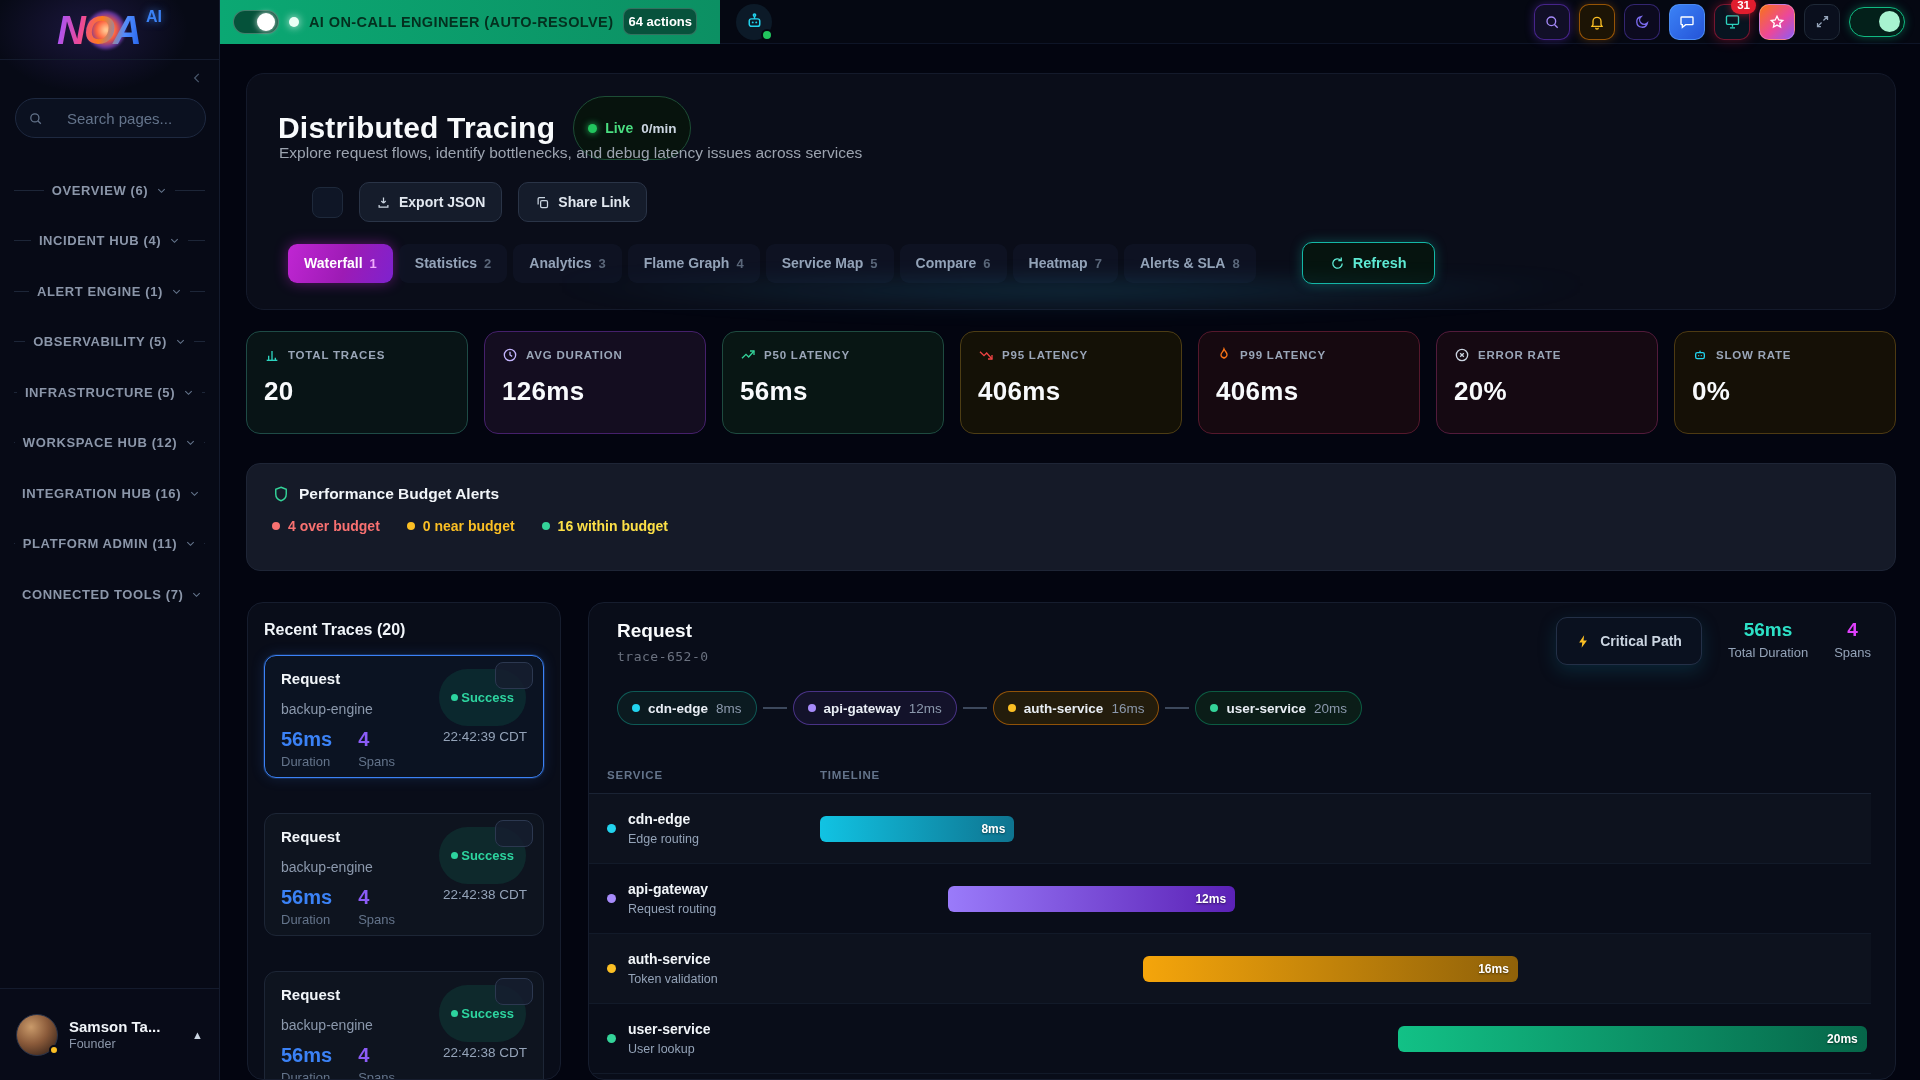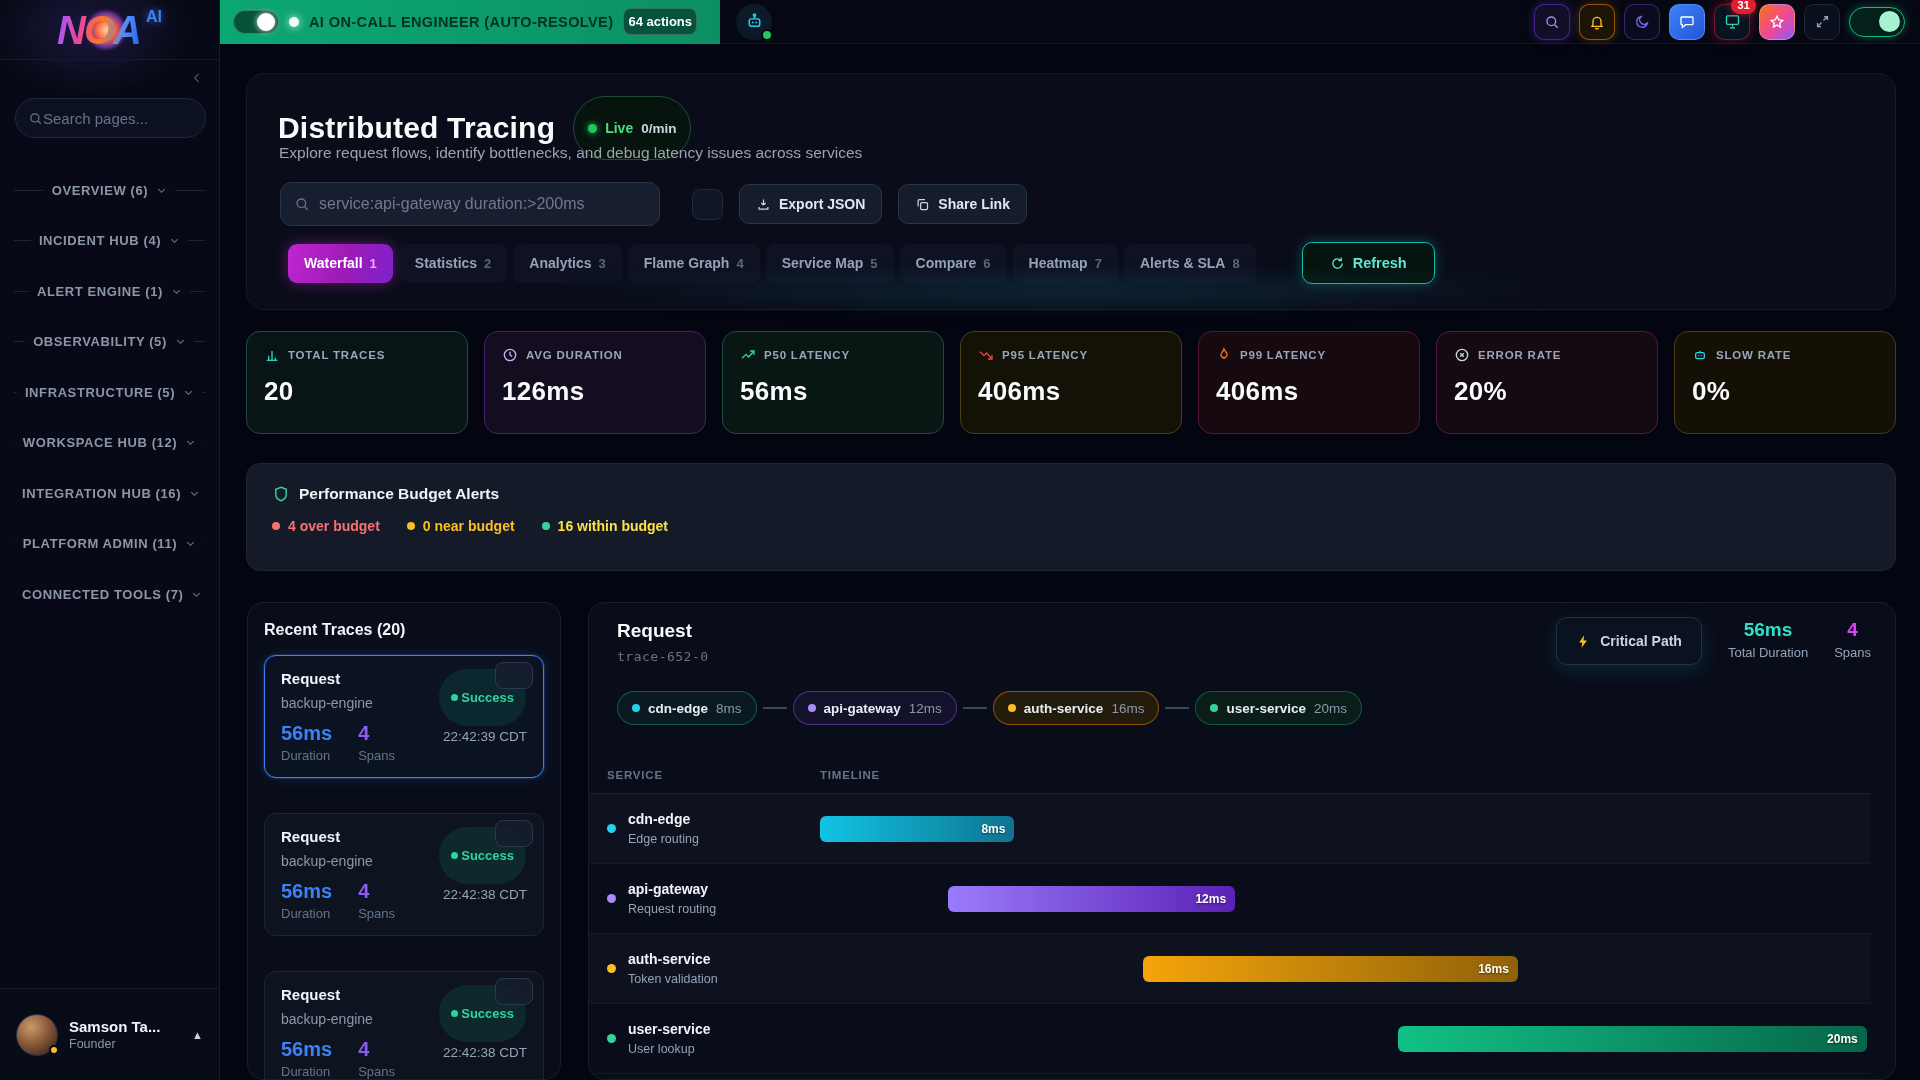--- a/index.html
+++ b/index.html
@@ -25,21 +25,21 @@
     filter:blur(1px); }
   .logo-main { position:relative; font-size:40px; font-weight:900; font-style:italic; letter-spacing:-2px;
     background:linear-gradient(100deg,#a855f7 5%,#ec4899 30%,#ff7b1c 52%,#4f8cff 80%,#2563eb 100%);
     -webkit-background-clip:text; background-clip:text; color:transparent; line-height:1; }
   .logo-sub { position:relative; font-size:16px; font-weight:900; color:#3b82f6; align-self:flex-start; margin-top:8px;
     text-shadow:0 0 8px rgba(59,130,246,.8); }
   .collapse-chevron { position:absolute; top:68px; right:12px; width:20px; height:20px; color:#475569;
     display:flex; align-items:center; justify-content:center; cursor:pointer; }
   .side-search { position:absolute; top:98px; left:15px; width:191px; height:40px;
     background:rgba(13,19,35,.8); border:1px solid #1e2940; border-radius:20px;
-    display:flex; align-items:center; gap:0; padding:0 12px; }
+    display:flex; align-items:center; gap:24px; padding:0 12px; }
   .side-search svg { color:#64748b; flex:none; }
   .side-search input { background:transparent; border:none; outline:none; width:100%;
     font-family:"Liberation Sans",sans-serif; font-size:15px; color:#cbd5e1; }
   .side-search input::placeholder { color:#64748b; }
   .nav { position:absolute; top:165px; left:0; right:0; }
   .nav-item { height:50.5px; display:flex; align-items:center; gap:8px; padding:0 14px; cursor:pointer; }
   .nav-item::before, .nav-item::after { content:""; flex:1; height:1px; background:#1d2638; min-width:0; }
   .nav-label { color:#8b96a9; font-size:13px; font-weight:700; letter-spacing:.6px; white-space:nowrap; }
   .nav-chev { color:#64748b; flex:none; display:flex; }
   .user-card { position:absolute; left:0; right:0; bottom:0; height:92px; border-top:1px solid #141b2d;
@@ -171,21 +171,21 @@
   .trace-card.selected { background:#0b1322; border:1.5px solid #3b82f6;
     box-shadow:0 0 0 1px rgba(59,130,246,.2), 0 0 14px rgba(59,130,246,.18); }
   .trace-card + .trace-card { margin-top:35px; }
   .trace-name { font-size:15px; font-weight:800; color:#f1f5f9; }
   .trace-status { position:absolute; top:13px; right:17px; display:flex; align-items:center; gap:3px;
     background:rgba(16,185,129,.13); border-radius:999px; padding:21px 12px; }
   .trace-status .sdot { width:7px; height:7px; border-radius:50%; background:#2dd49f; }
   .trace-status .stxt { color:#2dd49f; font-size:13px; font-weight:700; }
   .trace-overlay-rect { position:absolute; top:6px; right:10px; width:38px; height:27px;
     background:rgba(22,30,47,.88); border:1px solid #2c3850; border-radius:8px; z-index:2; cursor:pointer; }
-  .trace-service { margin-top:8px; font-size:14px; color:#8b98ac; }
+  .trace-service { margin-top:14px; font-size:14px; color:#8b98ac; }
   .trace-stats { display:flex; gap:26px; margin-top:11px; }
   .tstat-val-duration { font-size:20px; font-weight:800; color:#3b82f6; }
   .tstat-val-spans { font-size:20px; font-weight:800; color:#8b5cf6; }
   .tstat-label { font-size:13px; color:#64748b; margin-top:3px; }
   .trace-time { position:absolute; right:16px; bottom:33px; font-size:13.5px; color:#94a3b8; }
 
   
   .detail-panel { position:absolute; left:588px; top:602px; width:1308px; height:478px;
     background:#090d19; border:1px solid #161d2e; border-radius:16px; overflow:hidden; }
   .detail-title { position:absolute; left:28px; top:17px; font-size:19px; font-weight:800; color:#f8fafc; }
@@ -403,27 +403,20 @@
   <div class="title-row">
     <span class="page-title">Distributed Tracing</span>
     <span class="live-badge">
       <span class="live-dot"></span>
       <span class="live-label">Live</span>
       <span class="live-rate">0/min</span>
     </span>
   </div>
   <div class="subtitle">Explore request flows, identify bottlenecks, and debug latency issues across services</div>
   <div class="controls-row">
-    <div class="query-input">
-      <svg class="ico" width="16" height="16" viewBox="0 0 24 24" fill="none" stroke="currentColor" stroke-width="2">
-          <circle cx="11" cy="11" r="6.5"></circle>
-          <path d="M16 16l4.5 4.5"></path>
-        </svg>
-      <input type="text" placeholder="service:api-gateway duration:&gt;200ms" style="">
-    </div>
     <div class="mini-square"></div>
     <button class="hbtn">
       <svg class="ico" width="15" height="15" viewBox="0 0 24 24" fill="none" stroke="currentColor" stroke-width="2">
           <path d="M12 4v9m0 0l-3.5-3.5M12 13l3.5-3.5M5 16v3.5h14V16"></path>
         </svg>
       <span>Export JSON</span>
     </button>
     <button class="hbtn">
       <svg class="ico" width="15" height="15" viewBox="0 0 24 24" fill="none" stroke="currentColor" stroke-width="2">
           <rect x="9" y="9" width="11" height="11" rx="2"></rect>

